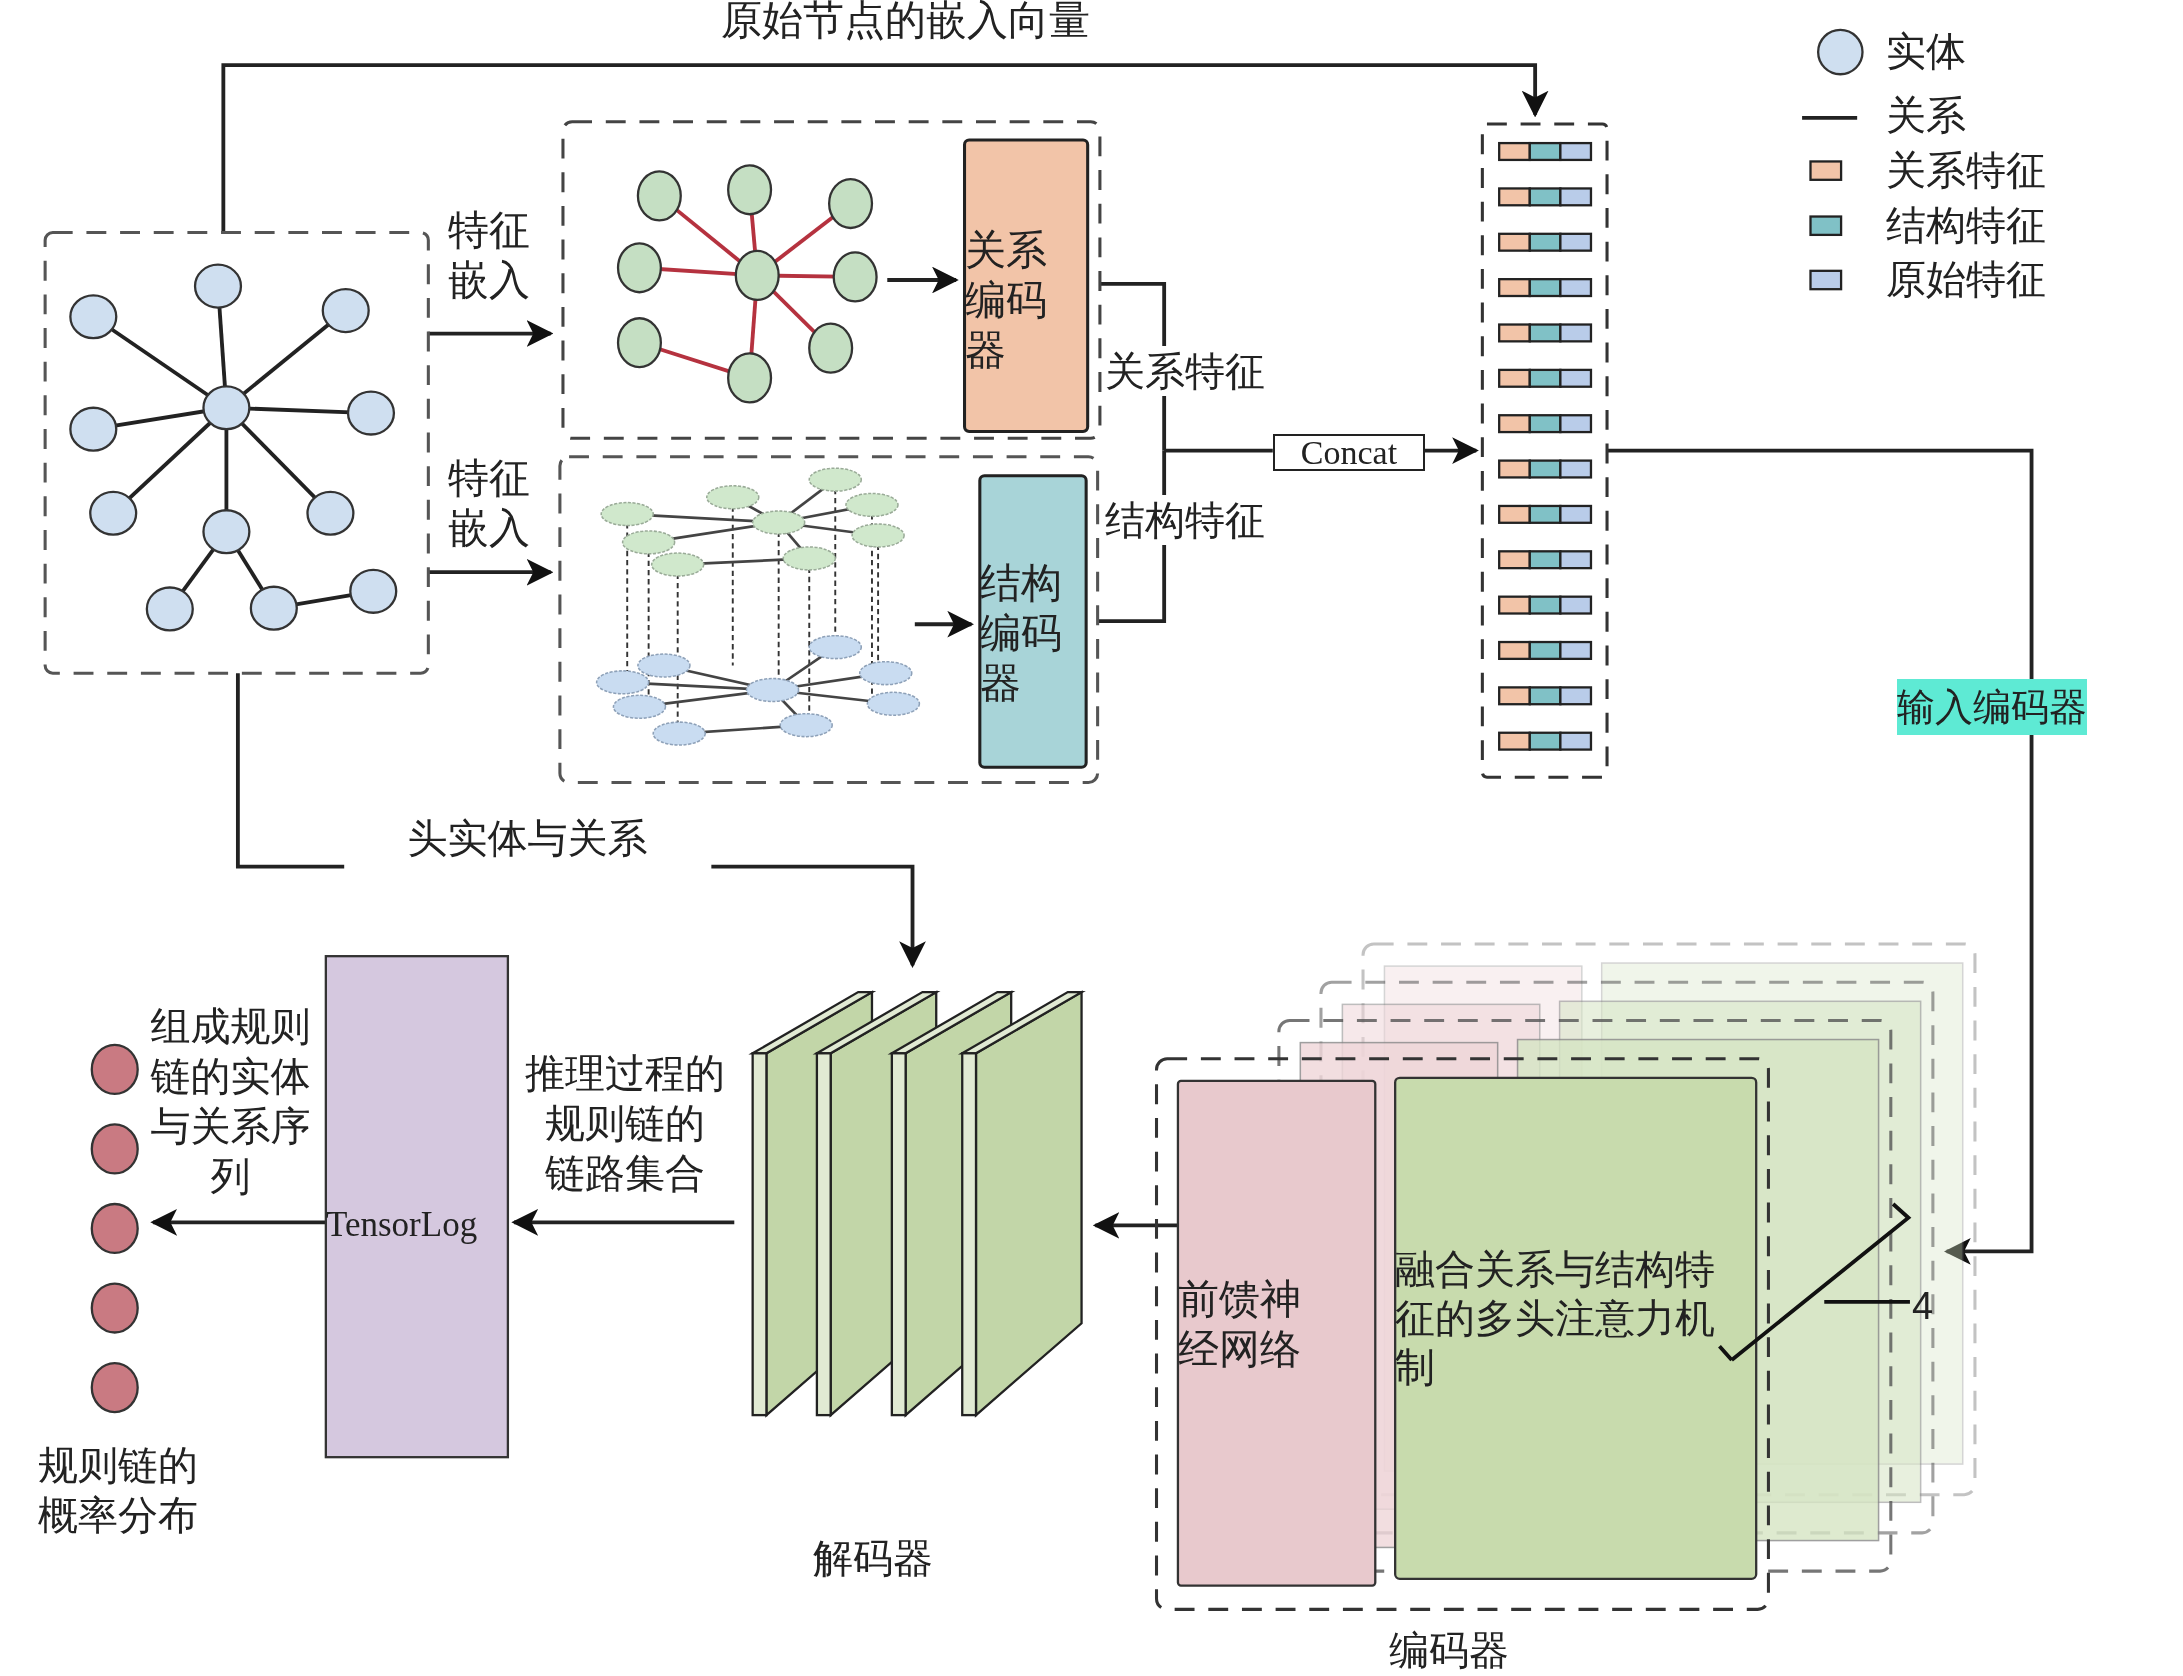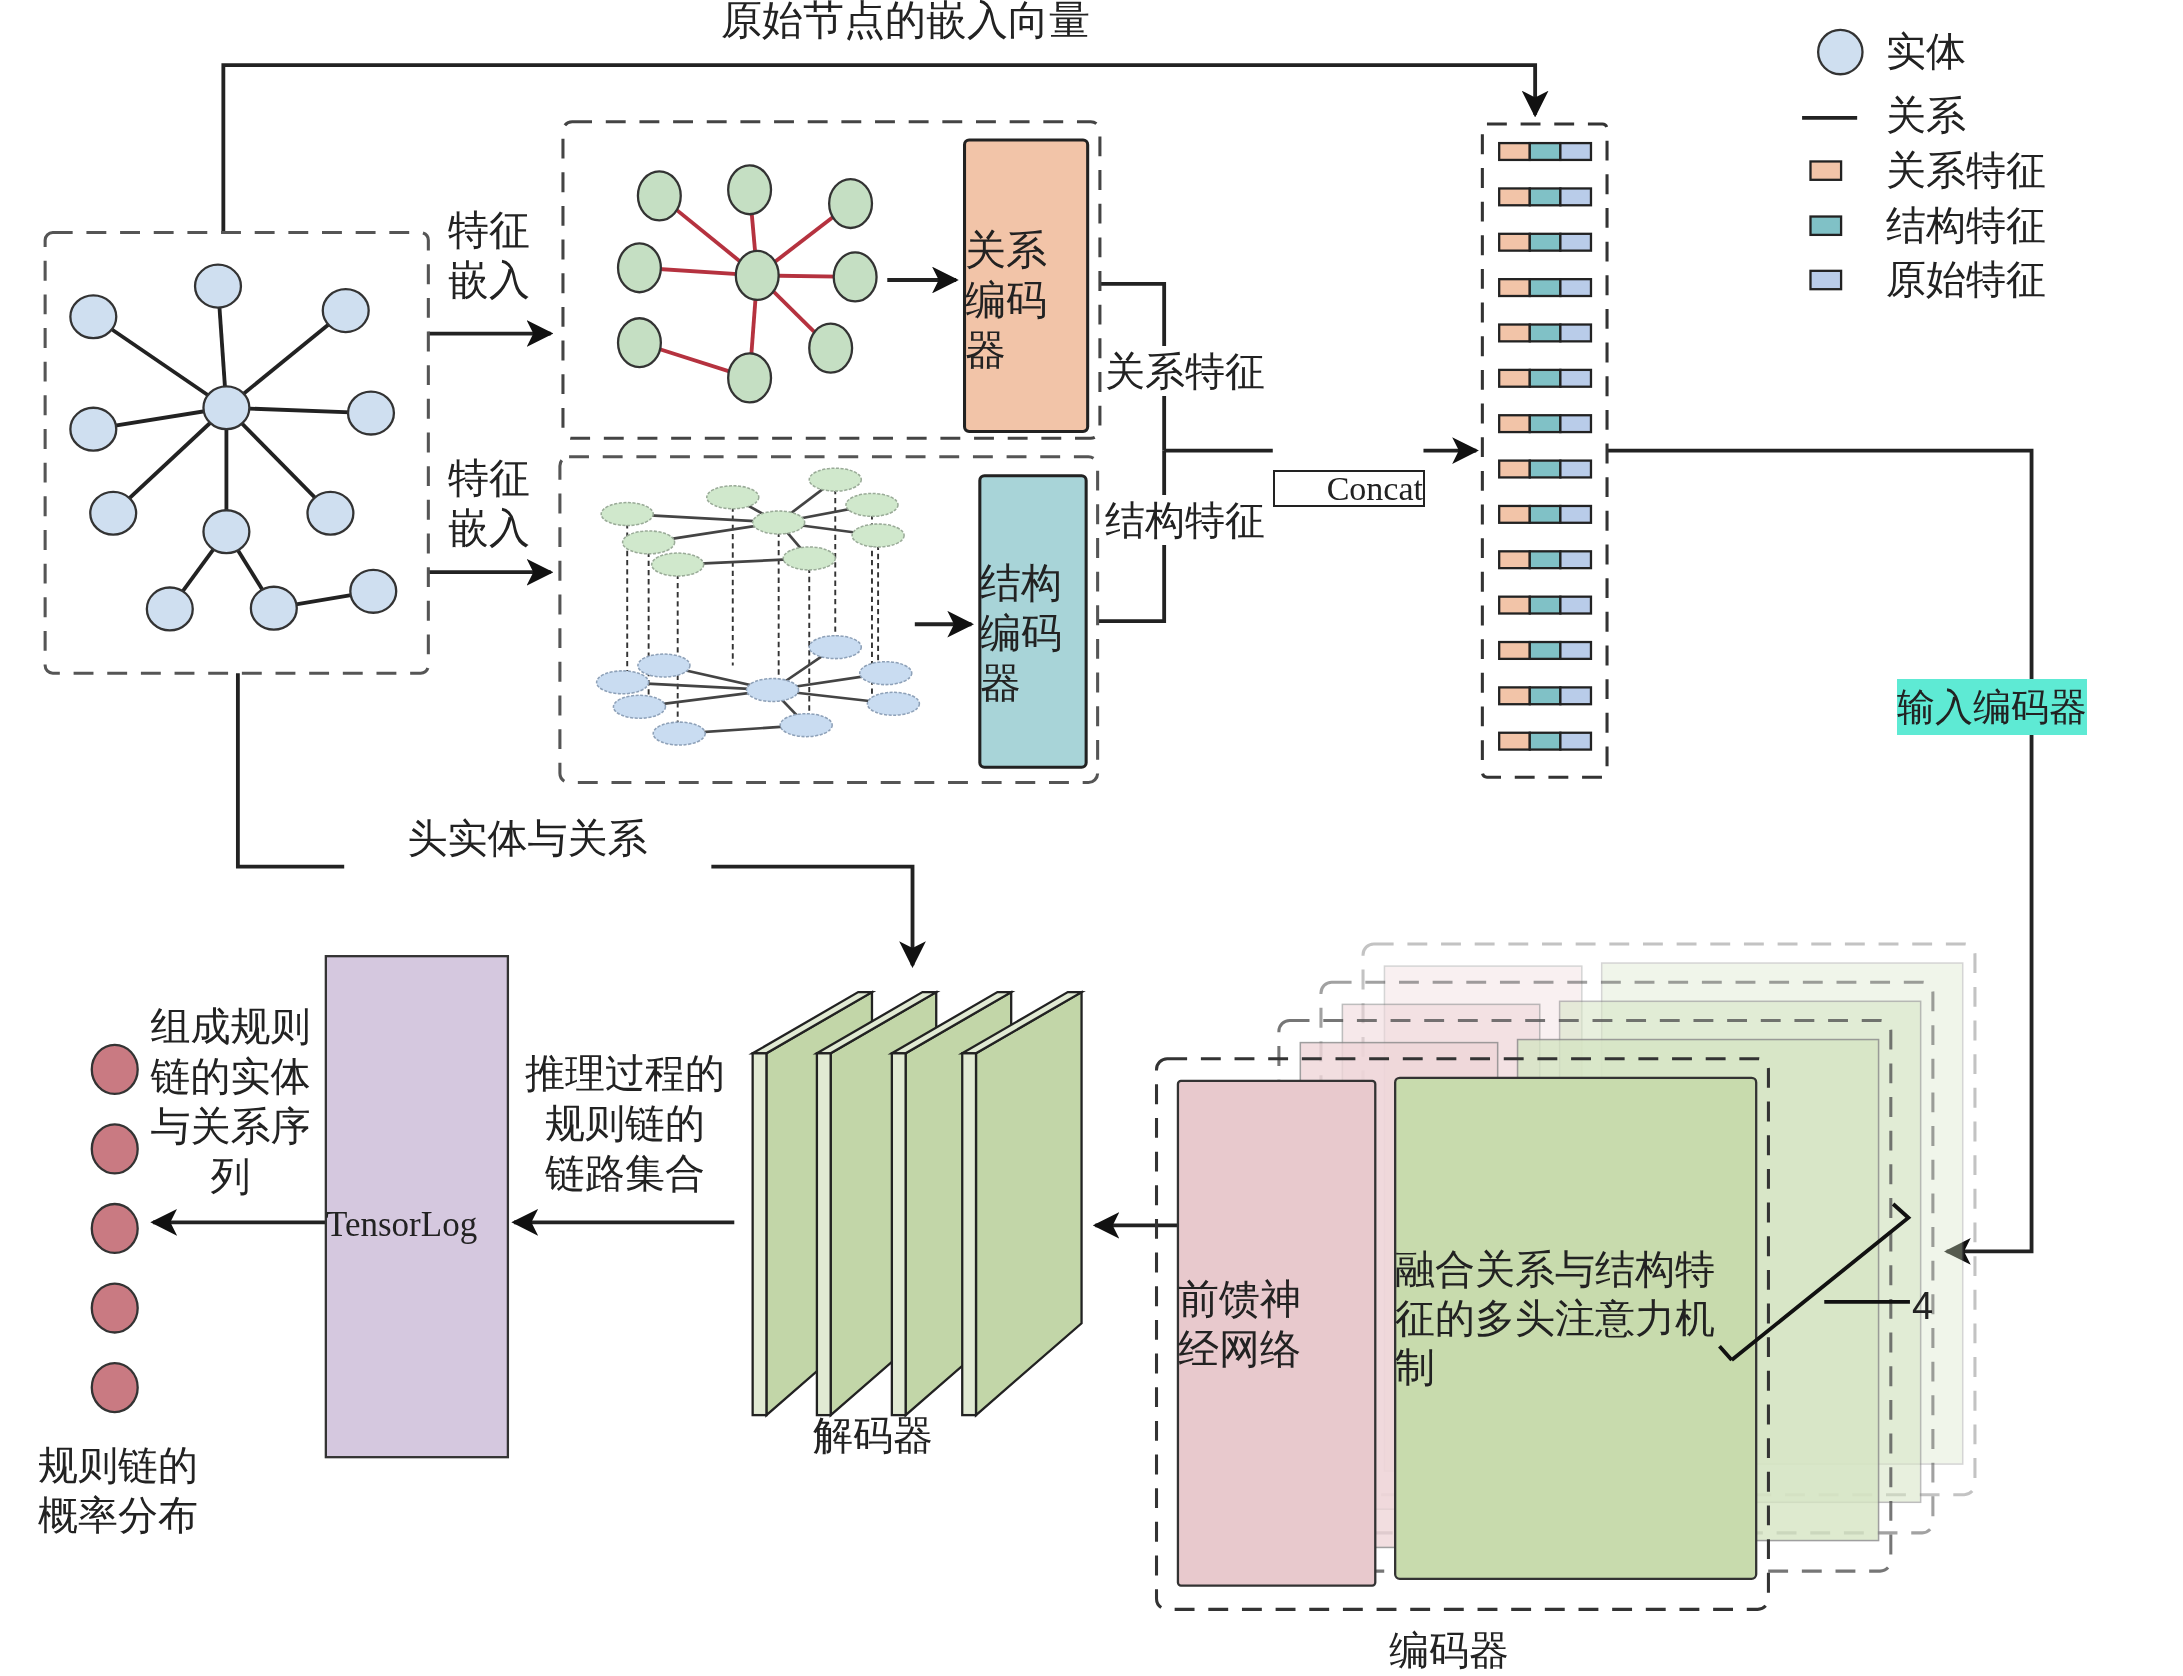--- a/index.html
+++ b/index.html
@@ -4,21 +4,21 @@
 <style>
   html,body{margin:0;padding:0;background:#fff;}
   #stage{position:relative;width:2183px;height:1676px;overflow:hidden;background:#fff;
     font-family:"DejaVu Serif","Liberation Serif",serif;color:#222;}
   #stage svg{position:absolute;left:0;top:0;}
   .lbl{position:absolute;font-size:38px;line-height:50px;white-space:nowrap;color:#222;}
   .lbl.c{text-align:center;}
   .vlbl{position:absolute;font-size:41px;line-height:50px;text-align:left;color:#222;}
   .vlbl span{display:block;}
   .concat{position:absolute;left:1273px;top:434px;width:148px;height:33px;border:2.3px solid #222;background:#fff;
-    font-size:34px;line-height:33px;text-align:right;font-family:"Liberation Serif",serif;margin-top:36px;}
+    font-size:34px;line-height:33px;text-align:center;font-family:"Liberation Serif",serif;}
   .tensor{position:absolute;left:326px;top:1205px;width:182px;text-align:left;font-size:35px;
     font-family:"Liberation Serif",serif;}
   .legend-text{position:absolute;font-size:40px;line-height:46px;}
   .four{position:absolute;left:1912px;top:1285px;font-size:38px;font-family:"Liberation Sans",sans-serif;}
 </style>
 </head>
 <body>
 
 <div id="stage">
 
@@ -341,21 +341,21 @@
     <div>链的实体</div>
     <div>与关系序</div>
     <div>列</div>
   </div>
 
   <div class="lbl" style="left:38px;top:1440px;font-size:40px;line-height:50px;">
     <div>规则链的</div>
     <div>概率分布</div>
   </div>
 
-  <div class="lbl" style="left:813px;top:1410px;font-size:40px;">解码器</div>
+  <div class="lbl" style="left:813px;top:1533px;font-size:40px;">解码器</div>
   <div class="lbl" style="left:1389px;top:1625px;font-size:40px;">编码器</div>
 
   <div class="vlbl" style="left:1178px;top:1274px;width:197px;font-size:41px;">
     <span>前馈神</span>
     <span>经网络</span>
   </div>
   <div class="vlbl" style="left:1395px;top:1245px;width:361px;font-size:40px;line-height:49px;">
     <span>融合关系与结构特</span>
     <span>征的多头注意力机</span>
     <span>制</span>

